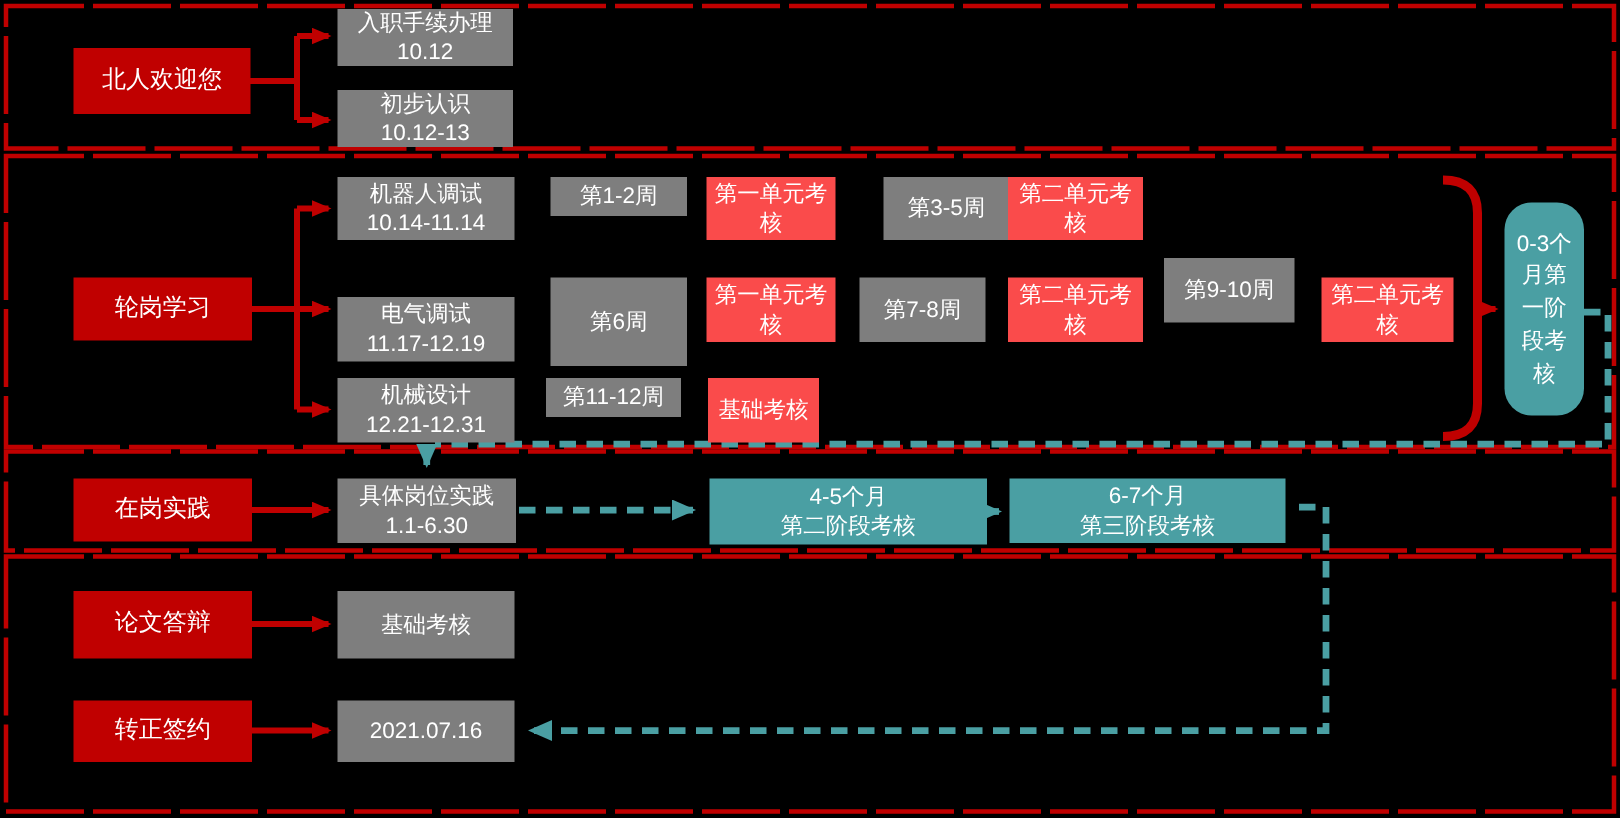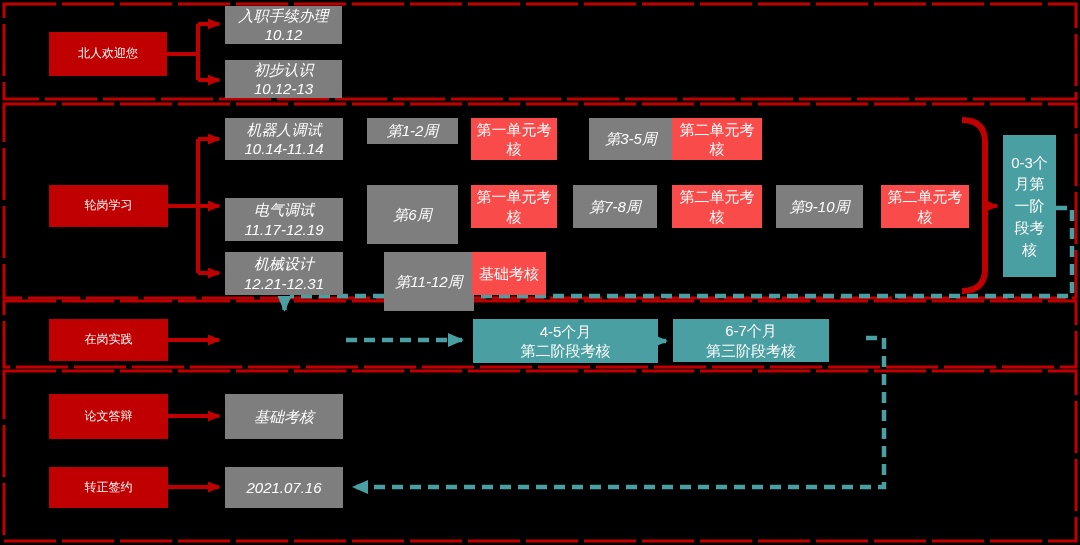--- a/index.html
+++ b/index.html
@@ -12,25 +12,25 @@
   .frame{fill:none;stroke:var(--border_red,#c00000);stroke-width:3;stroke-dasharray:52 6;}
   .wire-red{stroke:var(--dark_red,#c00000);stroke-width:4;fill:none;}
   .wire-red-thick{stroke:var(--dark_red,#c00000);stroke-width:6;fill:none;}
   .wire-teal{stroke:var(--teal,#4a9fa3);stroke-width:4.5;fill:none;}
   .wire-teal-dash{stroke:var(--teal,#4a9fa3);stroke-width:4.5;fill:none;stroke-dasharray:11 7;}
   .box{
     position:absolute;display:flex;align-items:center;justify-content:center;
     text-align:center;color:#fff;white-space:pre-line;
     font-size:15px;line-height:1.3;
   }
-  .lead{background:var(--dark_red,#c00000);font-size:12px;}
-  .gray{background:var(--gray,#7e7e7e);font-style:italic;}
+  .lead{background:var(--dark_red,#c00000);font-size:16px;}
+  .gray{background:var(--gray,#7e7e7e);}
   .hot{background:var(--bright_red,#fa4b4b);}
   .teal{background:var(--teal,#4a9fa3);}
-  .tall{line-height:1.45;}
+  .tall{line-height:1.45;border-radius:18px;}
 </style>
 </head>
 <body>
 
 <div id="stage">
 
   <svg id="wires" width="1080" height="545">
     <defs>
       <marker id="arrR" markerUnits="userSpaceOnUse" markerWidth="14" markerHeight="12" refX="11" refY="5.5" orient="auto">
         <path d="M0,0 L13,5.5 L0,11 Z" fill="#C00000"></path>
@@ -88,37 +88,39 @@
   <div class="box gray" style="left:589px;top:118px;width:84px;height:42px">第3-5周</div>
   <div class="box hot" style="left:672px;top:118px;width:90px;height:42px">第二单元考
 核</div>
 
   <div class="box gray" style="left:367px;top:185px;width:91px;height:59px">第6周</div>
   <div class="box hot" style="left:471px;top:185px;width:86px;height:43px">第一单元考
 核</div>
   <div class="box gray" style="left:573px;top:185px;width:84px;height:43px">第7-8周</div>
   <div class="box hot" style="left:672px;top:185px;width:90px;height:43px">第二单元考
 核</div>
-  <div class="box gray" style="left:776px;top:185px;width:87px;height:43px">第9-10周</div>
+  <div class="box gray" style="left:776px;top:172px;width:87px;height:43px">第9-10周</div>
   <div class="box hot" style="left:881px;top:185px;width:88px;height:43px">第二单元考
 核</div>
 
-  <div class="box gray" style="left:384px;top:252px;width:90px;height:59px">第11-12周</div>
+  <div class="box gray" style="left:364px;top:252px;width:90px;height:26px">第11-12周</div>
   <div class="box hot" style="left:472px;top:252px;width:74px;height:43px">基础考核</div>
 
   <div class="box teal tall" style="left:1003px;top:135px;width:53px;height:142px">0-3个
 月第
 一阶
 段考
 核</div>
 
   <div class="box lead" style="left:49px;top:319px;width:119px;height:42px">在岗实践</div>
+  <div class="box gray" style="left:225px;top:319px;width:119px;height:43px">具体岗位实践
+1.1-6.30</div>
   <div class="box teal" style="left:473px;top:319px;width:185px;height:44px">4-5个月
 第二阶段考核</div>
-  <div class="box teal" style="left:673px;top:319px;width:156px;height:43px">6-7个月
+  <div class="box teal" style="left:673px;top:319px;width:184px;height:43px">6-7个月
 第三阶段考核</div>
 
   <div class="box lead" style="left:49px;top:394px;width:119px;height:45px">论文答辩</div>
   <div class="box gray" style="left:225px;top:394px;width:118px;height:45px">基础考核</div>
   <div class="box lead" style="left:49px;top:467px;width:119px;height:41px">转正签约</div>
   <div class="box gray" style="left:225px;top:467px;width:118px;height:41px">2021.07.16</div>
 
 </div>
 
 </body></html>

